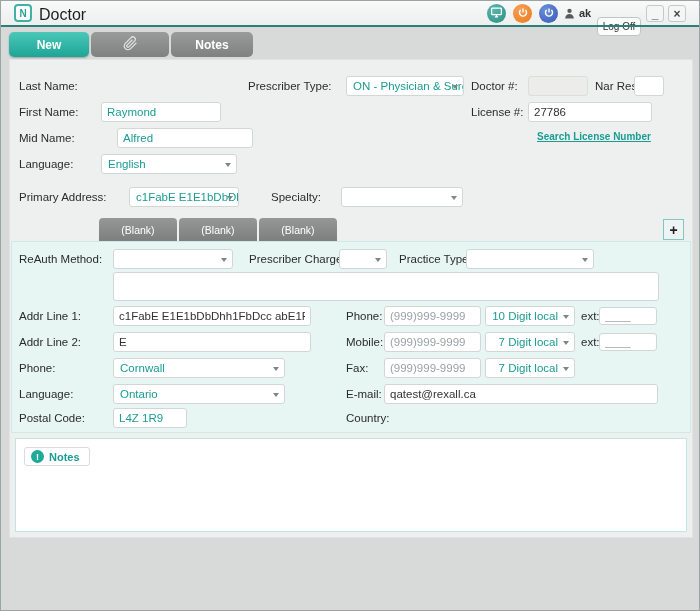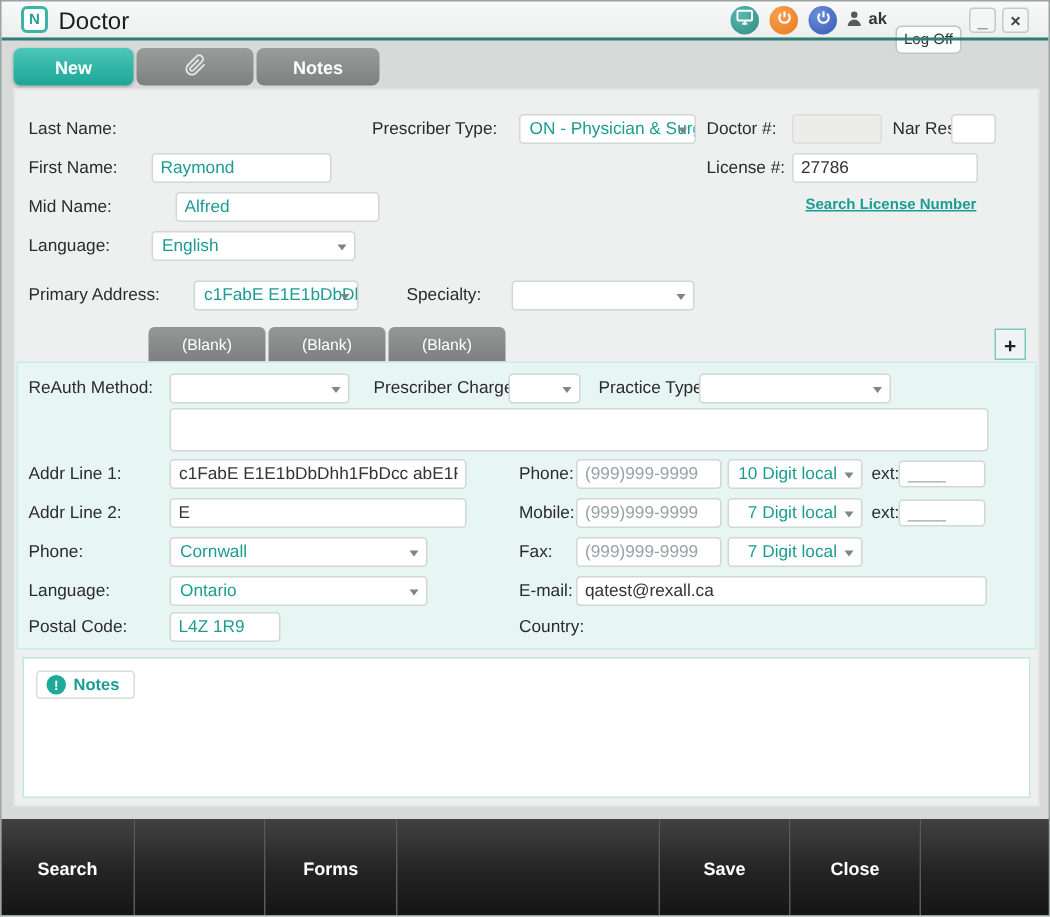--- a/index.html
+++ b/index.html
@@ -226,23 +226,14 @@
   <input class="inp" style="left: 112px; top: 407px; width: 74px;" value="L4Z 1R9">
   <span class="lbl" style="left:345px;top:411px">Country:</span>
 
   <div class="notespanel">
     <div class="noteschip">
       <span class="infoicon">!</span>
       <span class="noteslabel">Notes</span>
     </div>
   </div>
 
-  <div class="footer">
-    <div class="fseg first" style="left:0;width:88px">Search</div>
-    <div class="fseg" style="left:88px;width:87px"></div>
-    <div class="fseg" style="left:175px;width:88px">Forms</div>
-    <div class="fseg" style="left:263px;width:175px"></div>
-    <div class="fseg" style="left:438px;width:87px">Save</div>
-    <div class="fseg" style="left:525px;width:87px">Close</div>
-    <div class="fseg" style="left:612px;width:88px"></div>
-  </div>
 
 </div>
 
 </body></html>

